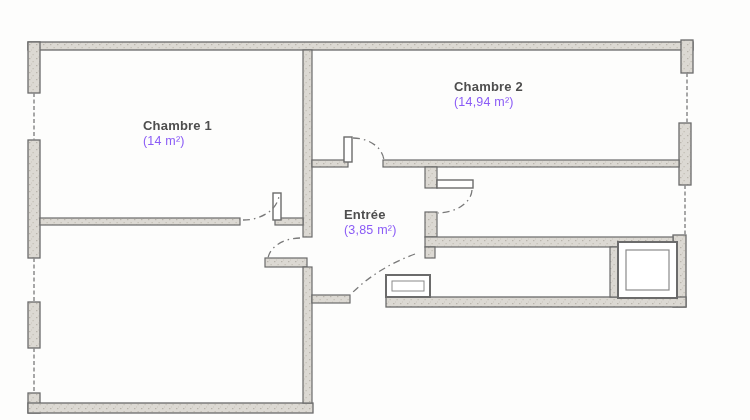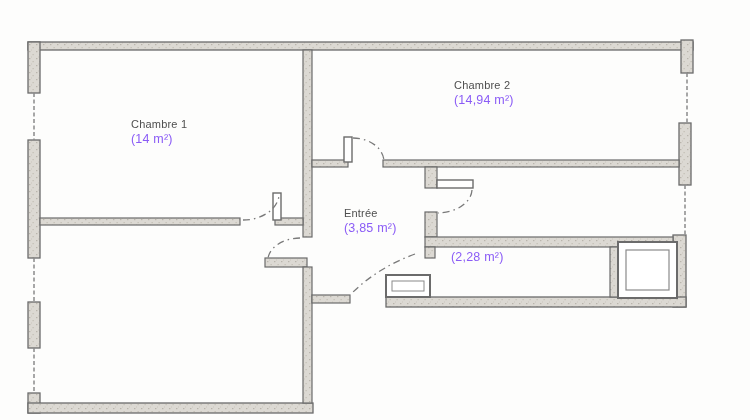--- a/index.html
+++ b/index.html
@@ -6,21 +6,21 @@
   #stage{
     position:relative;width:750px;height:420px;overflow:hidden;
     background:#fdfdfc;
     font-family:"Liberation Sans","DejaVu Sans",sans-serif;
   }
   #plan-svg{position:absolute;left:0;top:0;}
   .room-label{
     position:absolute;color:#4e4e4e;line-height:1.25;
     white-space:nowrap;pointer-events:none;
   }
-  .room-name{font-weight:normal;font-size:11px;letter-spacing:.2px;}
+  .room-name{font-weight:bold;font-size:13px;letter-spacing:.2px;}
   .room-area{font-weight:normal;font-size:12.5px;letter-spacing:.2px;color:#8b5cf6;}
 </style>
 </head>
 <body>
 
 <div id="stage">
 
   <svg id="plan-svg" width="750" height="420" viewBox="0 0 750 420">
     <defs>
       <pattern id="speck" width="7" height="7" patternUnits="userSpaceOnUse">
@@ -83,34 +83,33 @@
 
     <g fill="none" stroke="#7a7a7a" stroke-width="1.3" stroke-dasharray="7 4 1.5 4">
       <path d="M 243,220 A 36 27 0 0 0 279,196"></path>
       <path d="M 300,238 A 33 22 0 0 0 268,259"></path>
       <path d="M 353,138 A 31 24 0 0 1 384,161"></path>
       <path d="M 472,190 A 35 24 0 0 1 438,213"></path>
       <path d="M 415,254 Q 377,268 351,294"></path>
     </g>
   </svg>
 
-  <div class="room-label" style="left:131px;top:118px">
+  <div class="room-label" style="left:143px;top:118px">
     <div class="room-name">Chambre 1</div>
     <div class="room-area">(14 m²)</div>
   </div>
 
   <div class="room-label" style="left:454px;top:79px">
     <div class="room-name">Chambre 2</div>
     <div class="room-area">(14,94 m²)</div>
   </div>
 
 
   <div class="room-label" style="left:344px;top:207px">
     <div class="room-name">Entrée</div>
     <div class="room-area">(3,85 m²)</div>
   </div>
 
   <div class="room-label" style="left:451px;top:250px">
-    <div class="room-area">(2,28 m²)</div>
   </div>
 
 
 </div>
 
 </body></html>

